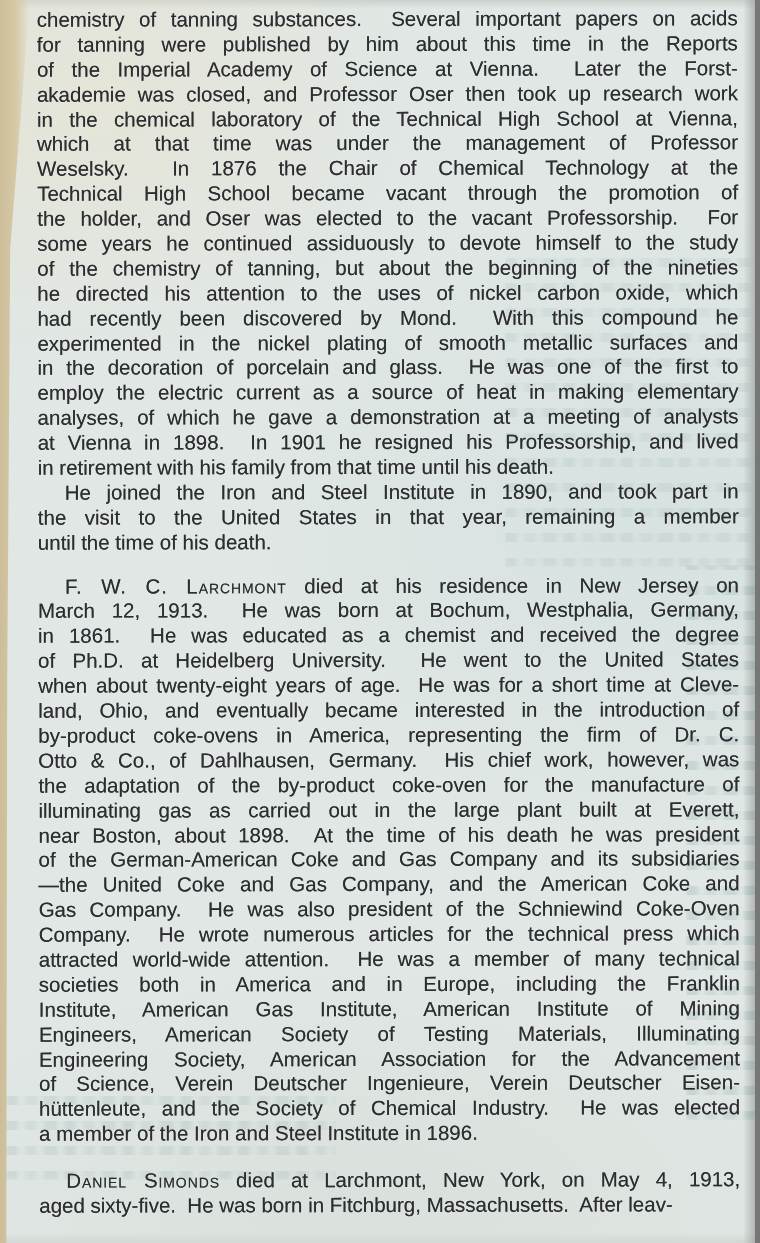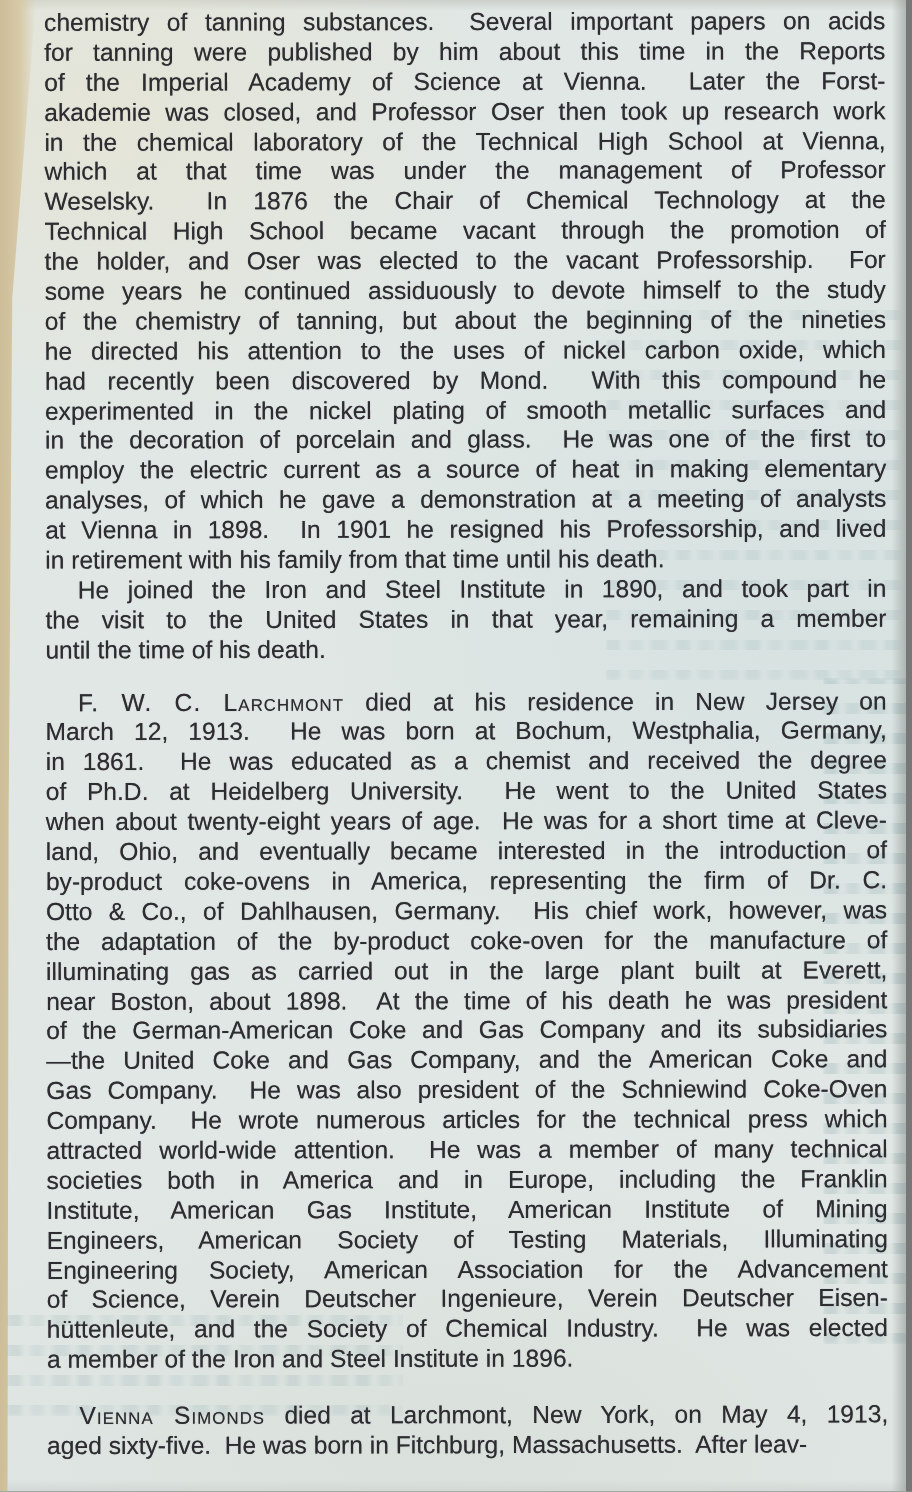--- a/index.html
+++ b/index.html
@@ -111,17 +111,17 @@
         <div class="line" data-name="text-line">attracted world-wide attention.&nbsp; He was a member of many technical</div>
         <div class="line" data-name="text-line">societies both in America and in Europe, including the Franklin</div>
         <div class="line" data-name="text-line">Institute, American Gas Institute, American Institute of Mining</div>
         <div class="line" data-name="text-line">Engineers, American Society of Testing Materials, Illuminating</div>
         <div class="line" data-name="text-line">Engineering Society, American Association for the Advancement</div>
         <div class="line" data-name="text-line">of Science, Verein Deutscher Ingenieure, Verein Deutscher Eisen-</div>
         <div class="line" data-name="text-line">hüttenleute, and the Society of Chemical Industry.&nbsp; He was elected</div>
         <div class="line last" data-name="text-line">a member of the Iron and Steel Institute in 1896.</div>
       </div>
       <div class="paragraph" data-name="simonds-obituary">
-        <div class="line first-indent" data-name="text-line"><span class="sc" data-name="small-caps-name">Vienna Simonds</span> died at Larchmont, New York, on May 4, 1913,</div>
+        <div class="line first-indent" data-name="text-line"><span class="sc" data-name="small-caps-name">Daniel Simonds</span> died at Larchmont, New York, on May 4, 1913,</div>
         <div class="line last" data-name="text-line">aged sixty-five.&nbsp; He was born in Fitchburg, Massachusetts.&nbsp; After leav-</div>
       </div>
     </div>
 </div>
 
 </body></html>

